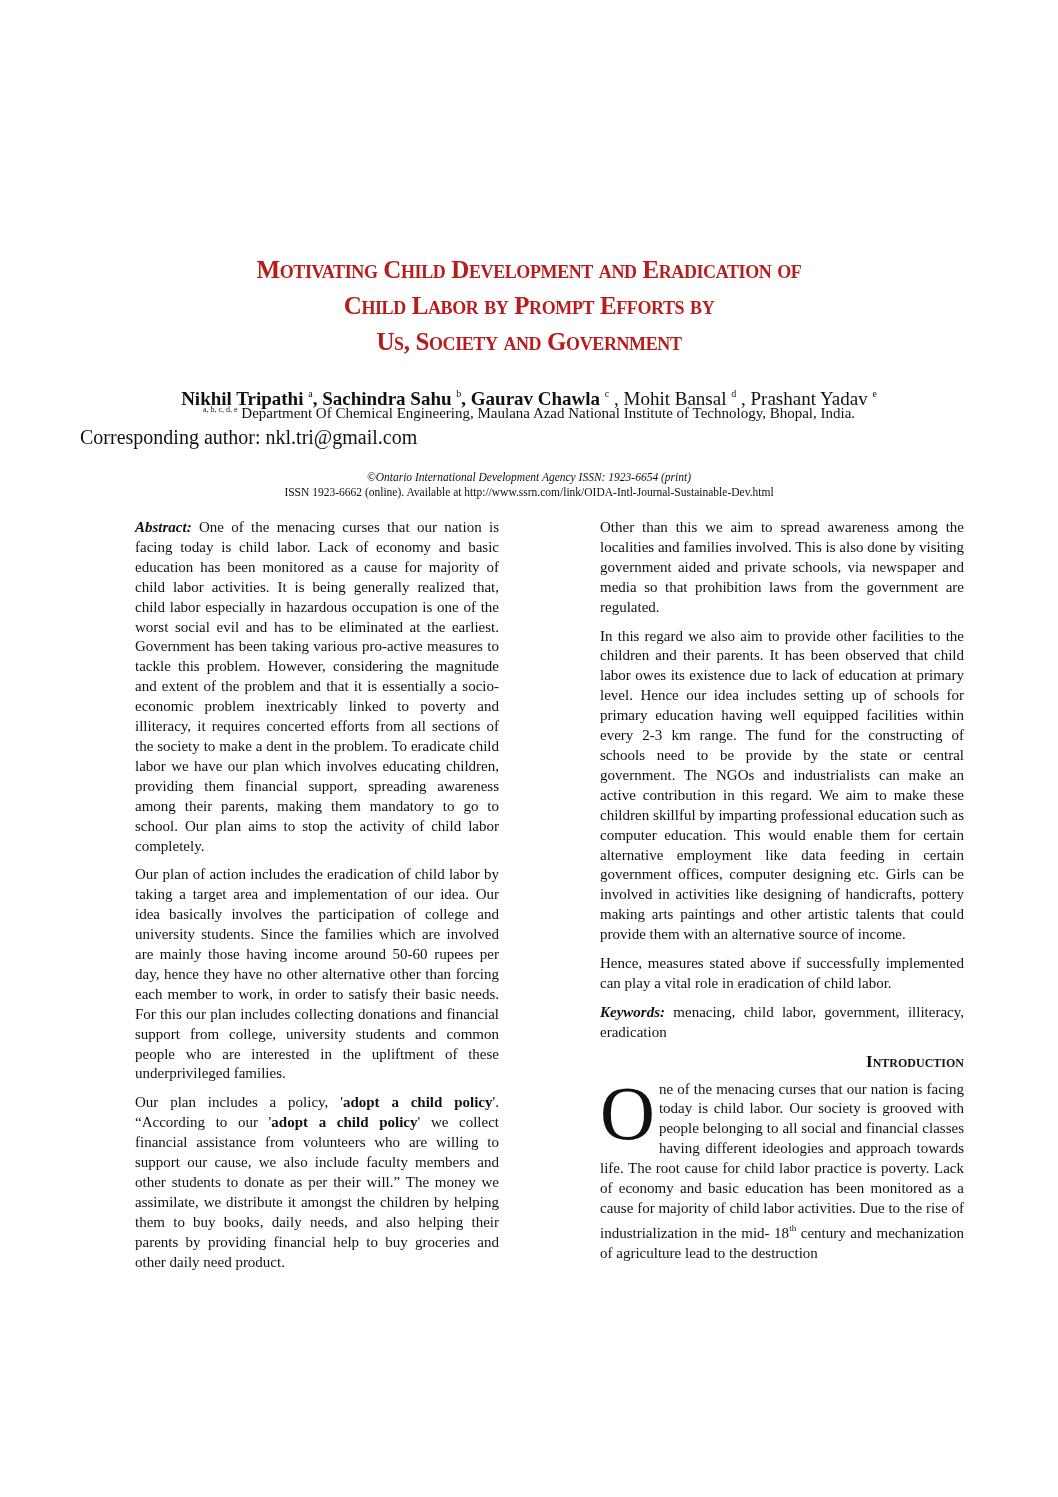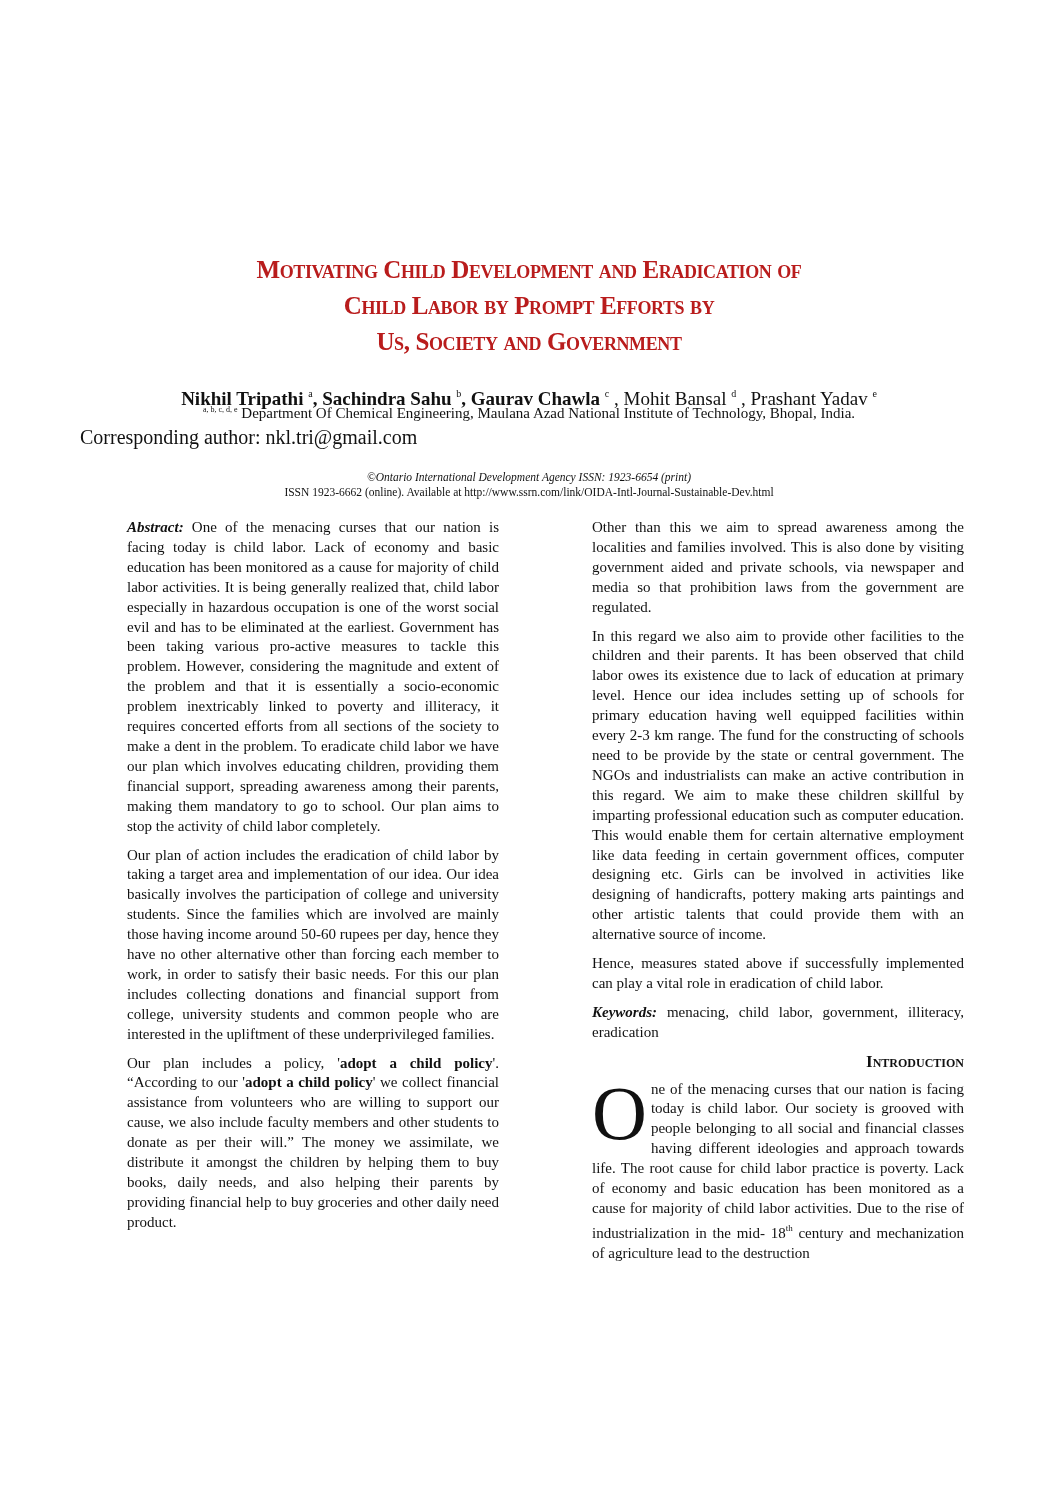--- a/index.html
+++ b/index.html
@@ -33,21 +33,21 @@
       font-size: 11.5px; line-height: 16px; white-space: nowrap;
     }
     .issn1 { top: 469px; font-style: italic; }
     .issn2 { top: 484px; }
     .col {
       position: absolute; top: 518px; width: 376px;
       font-size: 15px; line-height: 19.9px; text-align: justify;
     }
     .col.left { left: 123px; }
     .col.right { left: 588px; }
-    .col p { margin: 0 0 9px 4px; }
+    .col p { margin: 0 0 9px 12px; }
     .lbl { font-weight: bold; font-style: italic; }
     .bold { font-weight: bold; }
     .section-head {
       text-align: right; font-weight: bold; font-variant: small-caps;
       font-size: 17px; margin: 6px 0 8px 0;
     }
     .dropcap {
       float: left; font-size: 76px; line-height: 62px; margin: 2px 4px 0 0;
       font-weight: normal;
     }

